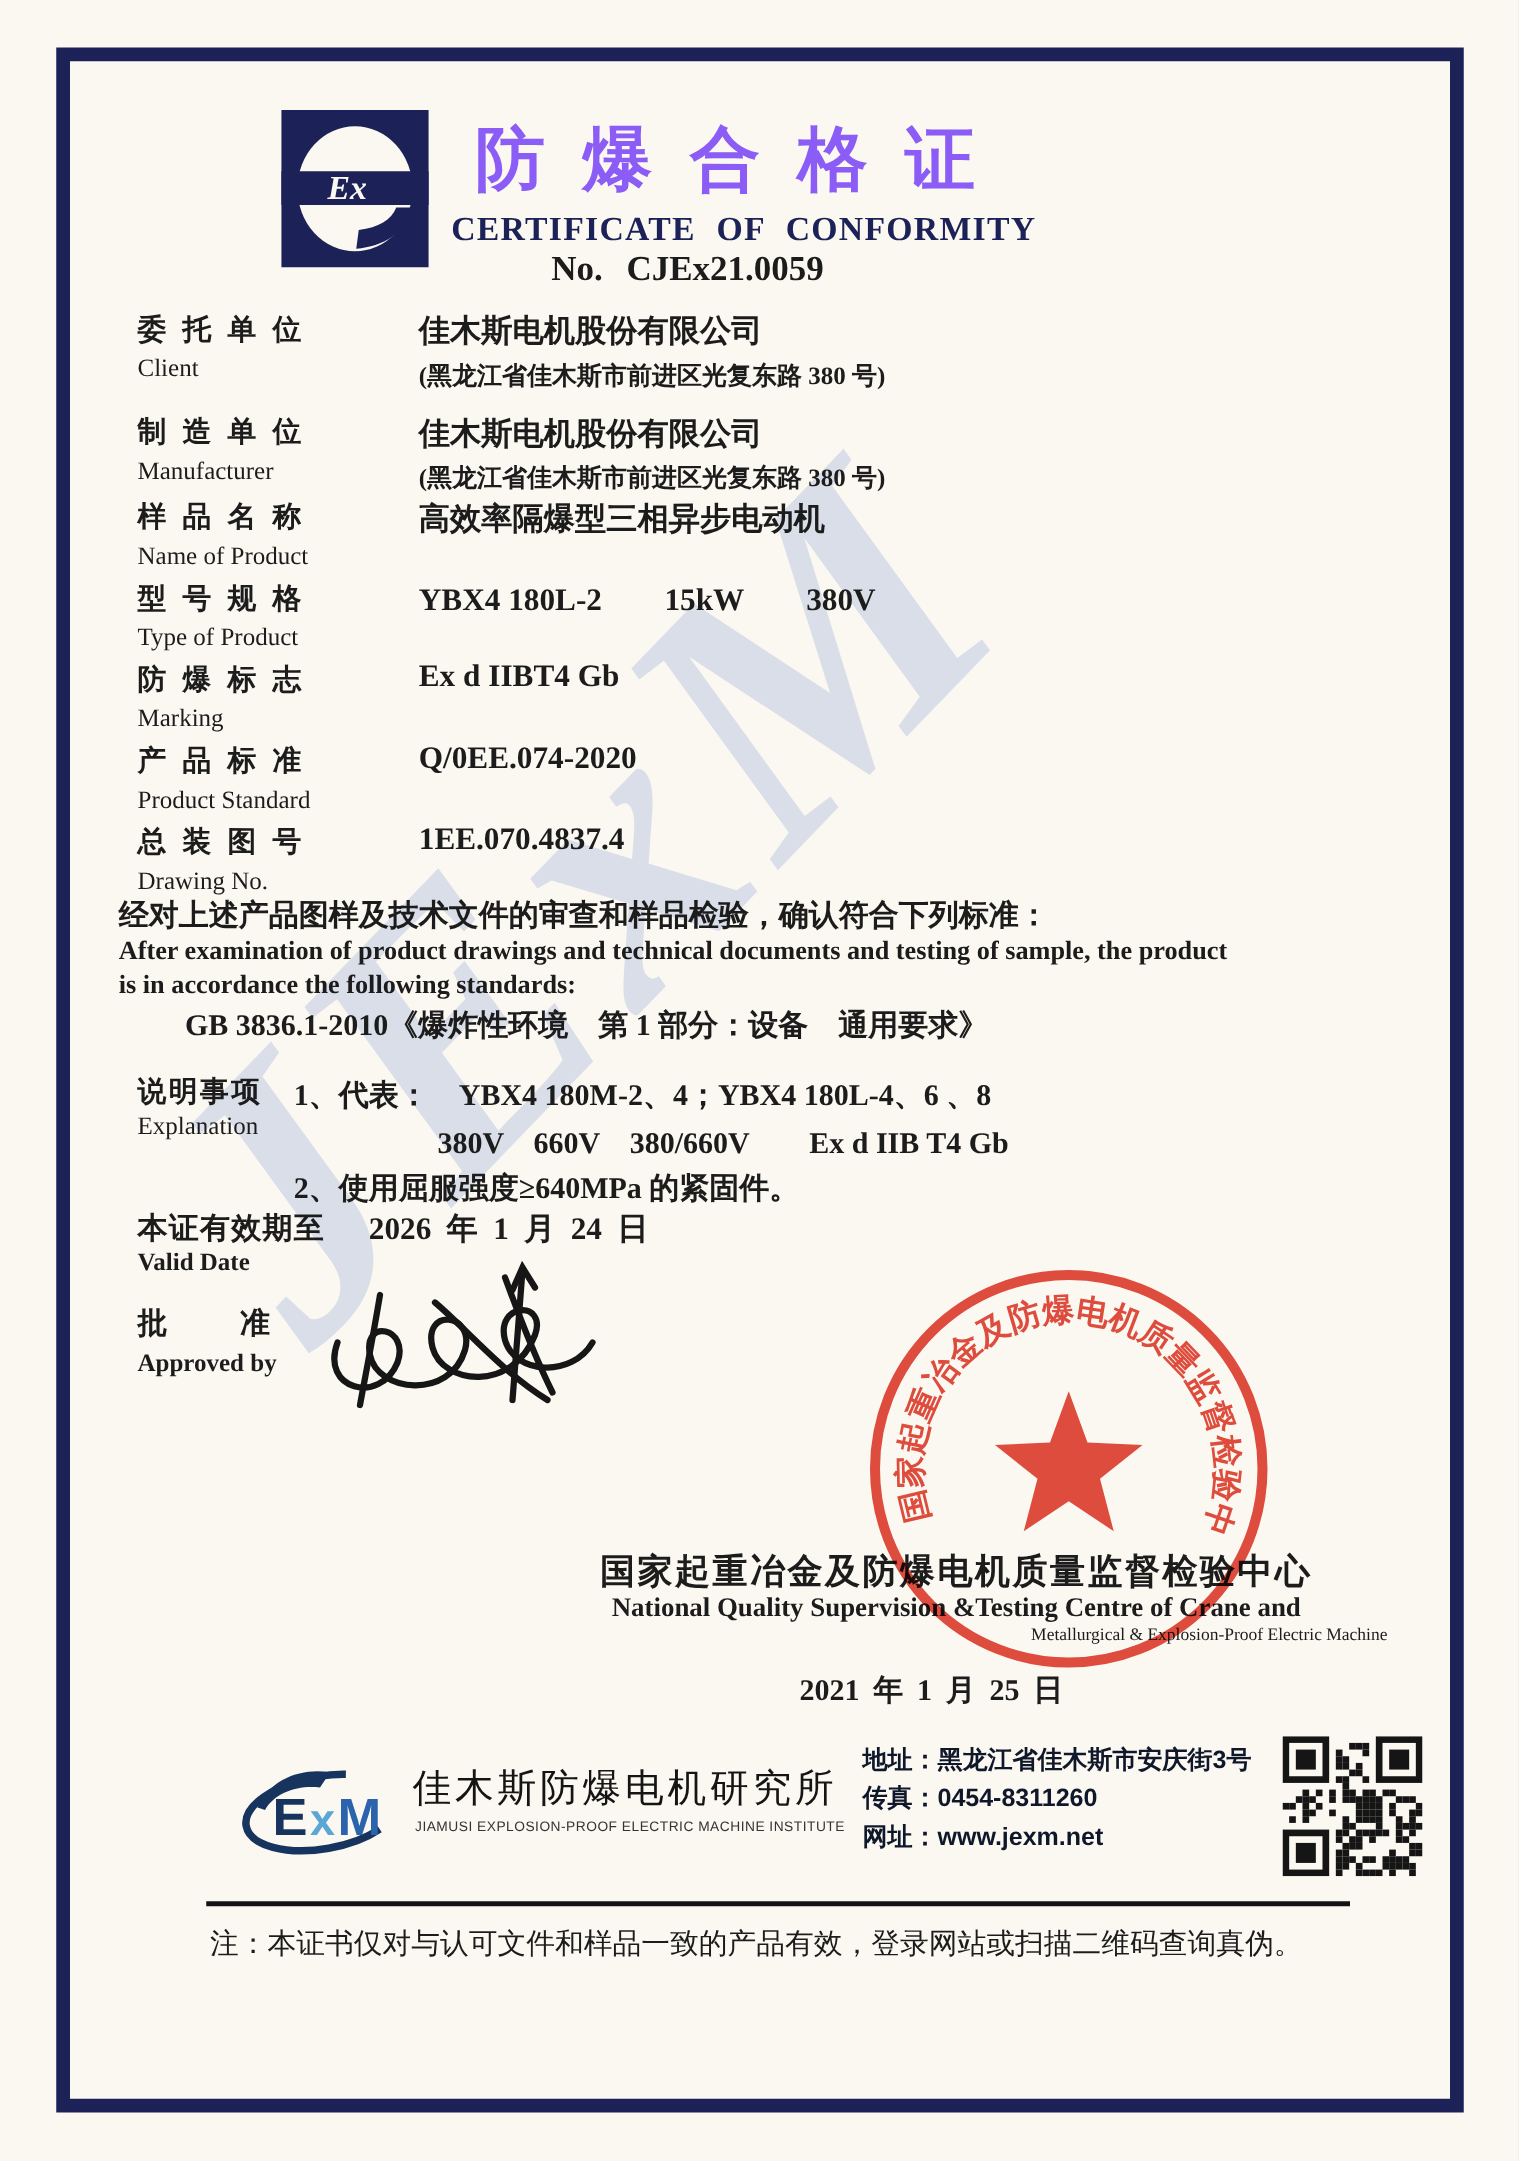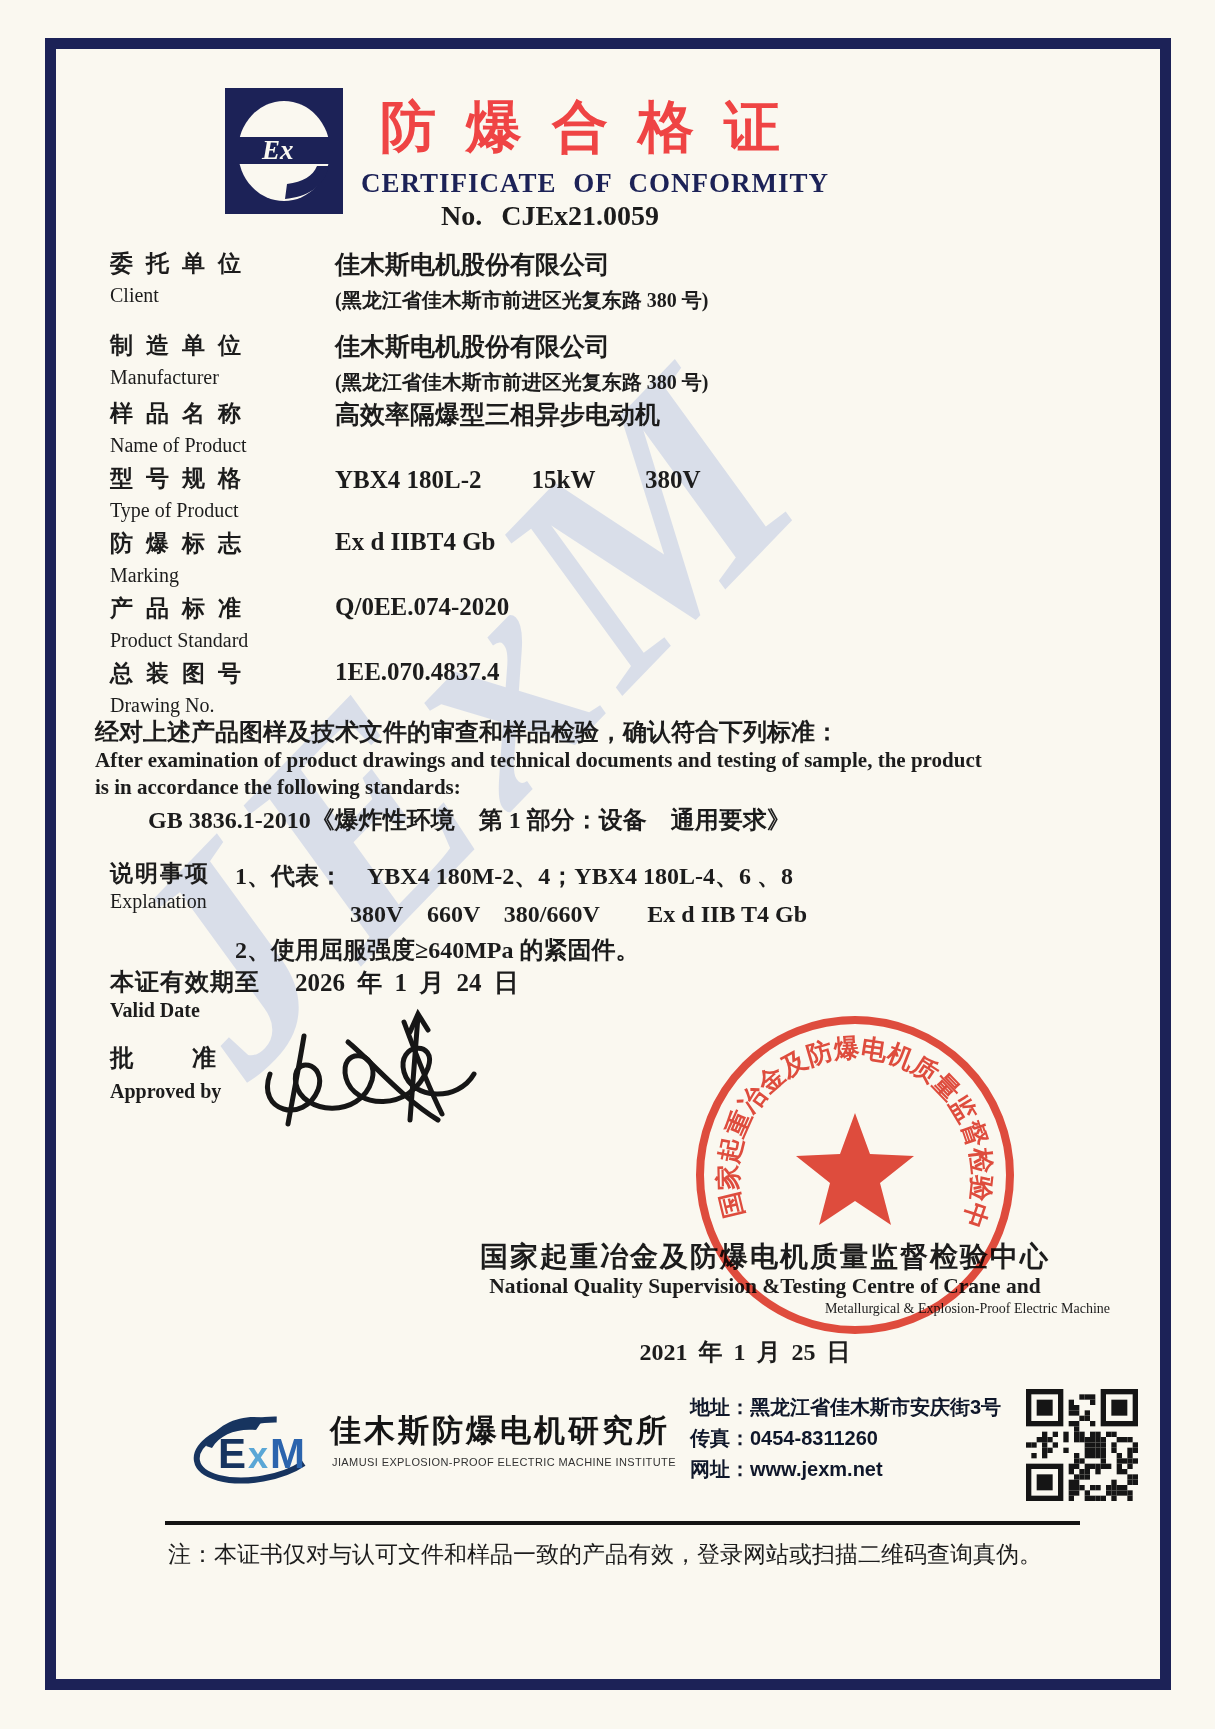--- a/index.html
+++ b/index.html
@@ -8,21 +8,21 @@
   .abs{position:absolute;}
   .frame{position:absolute;left:45px;top:38px;right:44px;bottom:39px;border:11px solid #1c2257;}
   
   .watermark{position:absolute;left:110px;top:470px;width:940px;height:560px;
              font-size:300px;font-weight:bold;font-style:italic;letter-spacing:14px;
              color:#b7c3e3;opacity:.48;transform:rotate(-46deg);z-index:1;
              font-family:"Liberation Serif",serif;user-select:none;}
   .content{position:absolute;inset:0;z-index:2;}
   
   .cert-title{left:355px;top:90px;width:480px;text-align:center;font-size:56px;font-weight:bold;
-              color:#ef4444;letter-spacing:30px;white-space:nowrap;}
+              color:#8b5cf6;letter-spacing:30px;white-space:nowrap;}
   .cert-subtitle{left:355px;top:168px;width:480px;text-align:center;font-size:27px;font-weight:bold;
                  color:#1c2257;letter-spacing:1px;word-spacing:9px;white-space:nowrap;}
   .cert-no{left:300px;top:200px;width:500px;text-align:center;font-size:28px;font-weight:bold;
            word-spacing:12px;white-space:nowrap;}
   
   .f-label-zh{font-size:23px;font-weight:bold;letter-spacing:13px;white-space:nowrap;}
   .f-label-en{font-size:20px;margin-top:5px;white-space:nowrap;}
   .f-val{font-size:25px;font-weight:bold;white-space:nowrap;}
   .f-note{font-size:20px;font-weight:bold;margin-top:6px;white-space:nowrap;}
   .field-label{position:absolute;left:110px;width:230px;}
@@ -46,21 +46,21 @@
   
   .appr-zh{left:110px;top:1042px;font-size:24px;font-weight:bold;letter-spacing:58px;white-space:nowrap;}
   .appr-en{left:110px;top:1080px;font-size:20px;font-weight:bold;}
   
   .auth-zh{left:420px;top:1238px;width:690px;text-align:center;font-size:28px;font-weight:bold;
            letter-spacing:2px;white-space:nowrap;}
   .auth-en1{left:420px;top:1274px;width:690px;text-align:center;font-size:21.5px;font-weight:bold;white-space:nowrap;}
   .auth-en2{left:420px;top:1301px;width:690px;text-align:right;font-size:14px;font-weight:normal;white-space:nowrap;}
   .auth-date{left:420px;top:1336px;width:650px;text-align:center;font-size:24px;font-weight:bold;word-spacing:5px;}
   
-  .inst-zh{left:330px;top:1410px;font-size:31px;font-weight:bold;letter-spacing:3px;
+  .inst-zh{left:330px;top:1410px;font-size:31px;font-weight:normal;letter-spacing:3px;
            font-family:"Liberation Sans","DejaVu Sans",sans-serif;color:#151515;white-space:nowrap;}
   .inst-en{left:332px;top:1456px;font-size:11px;letter-spacing:.4px;
            font-family:"Liberation Sans","DejaVu Sans",sans-serif;color:#333;white-space:nowrap;}
   .contacts{left:690px;top:1394px;font-family:"Liberation Sans","DejaVu Sans",sans-serif;
             font-size:20px;font-weight:bold;color:#0f172a;}
   .contacts div{height:31px;white-space:nowrap;}
   .divider{left:165px;top:1521px;width:915px;height:4px;background:#141414;}
   .note{left:95px;top:1539px;width:1020px;text-align:center;font-size:23px;font-weight:normal;white-space:nowrap;}
   .stamp-svg{position:absolute;left:680px;top:1000px;z-index:3;mix-blend-mode:multiply;}
   .sig-svg{position:absolute;left:252px;top:1002px;z-index:3;}

